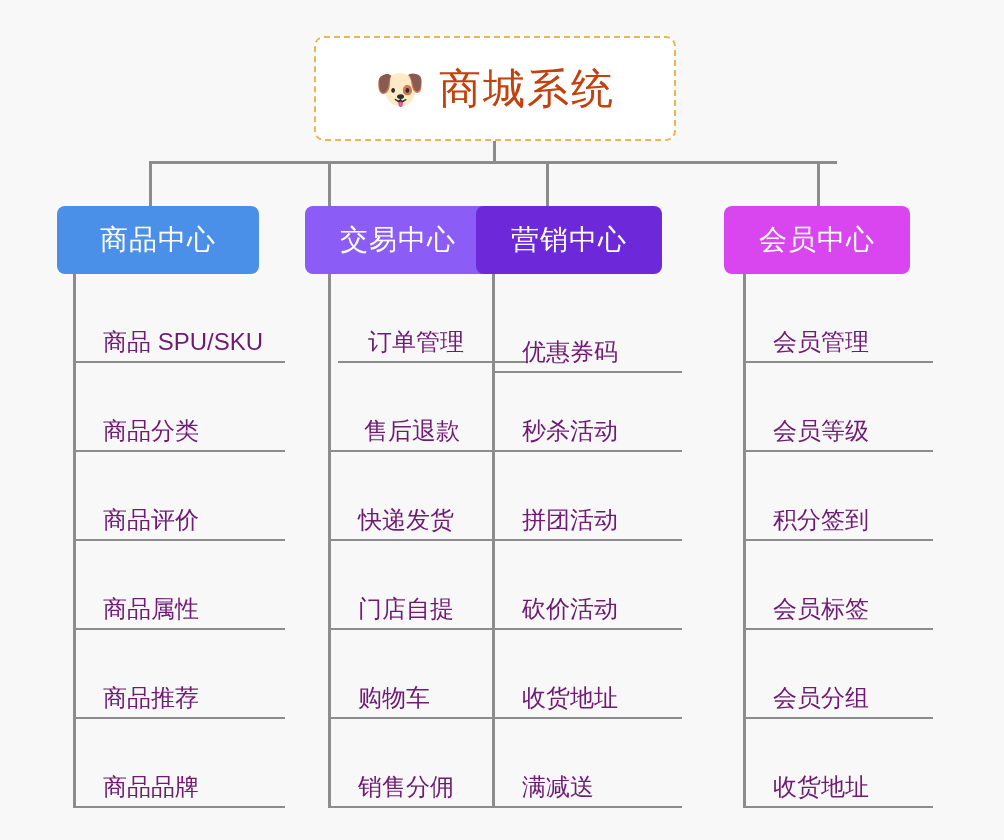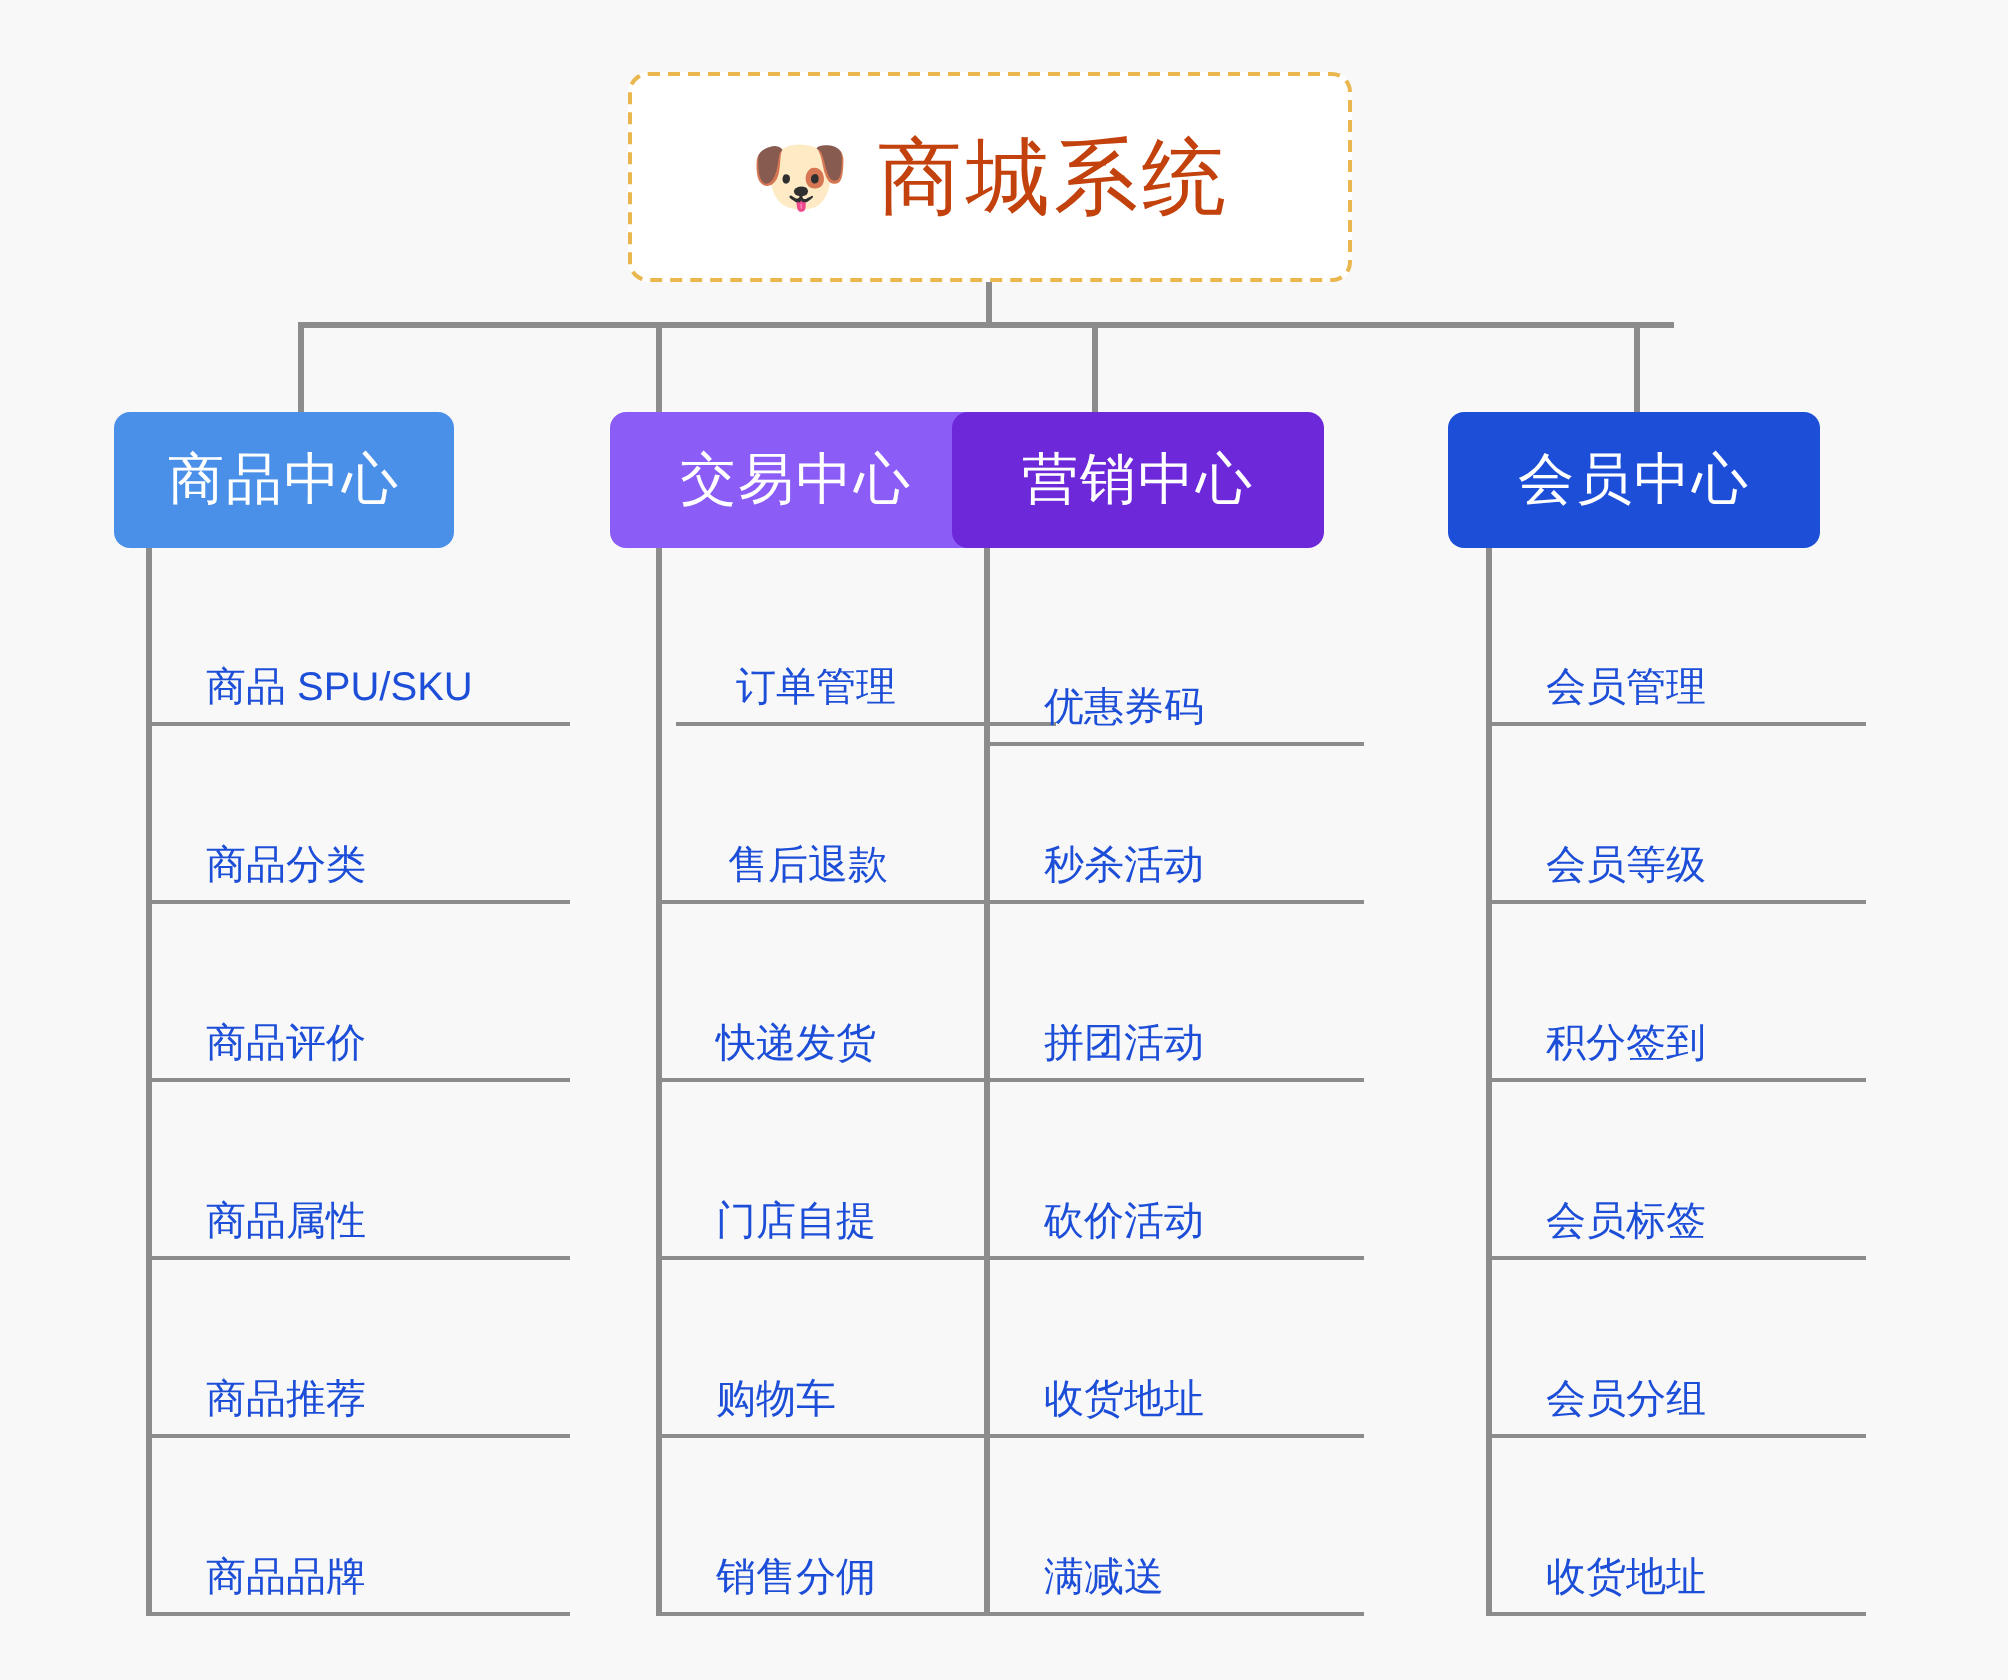--- a/index.html
+++ b/index.html
@@ -106,22 +106,22 @@
     height: 89px;
     box-sizing: border-box;
     border-bottom: 2px solid #8c8c8c;
     display: flex;
     align-items: flex-end;
     justify-content: flex-start;
     padding-left: 30px;
     padding-bottom: 6px;
   }
   .leaf-label {
-    font-size: 20px;
-    color: #1d4ed8;
+    font-size: 24px;
+    color: #701a75;
     white-space: nowrap;
     line-height: 1.1;
   }
 </style>
 </head>
 <body>
 
 <div id="mindmap">
 
   <div class="root-node">
@@ -129,21 +129,21 @@
     <span class="root-title">商城系统</span>
   </div>
 
   <div class="line line-v root-stem"></div>
 
   <div class="line line-h bus"></div>
 
   <div id="branches">
       <div class="branch" style="left: 149px;">
         <div class="branch-drop"></div>
-        <div class="branch-head" style="left: -92px; width: 170px; background: rgb(74, 144, 232);">
+        <div class="branch-head" style="left: -92px; width: 202px; background: rgb(74, 144, 232);">
           <span>商品中心</span>
         </div>
         <div class="branch-trunk" style="left: -76px; top: 113px; height: 534px;"></div>
         <div class="leaf" style="left: -76px; top: 113px; width: 212px;">
           <span class="leaf-label">商品 SPU/SKU</span>
         </div>
         <div class="leaf" style="left: -76px; top: 202px; width: 212px;">
           <span class="leaf-label">商品分类</span>
         </div>
         <div class="leaf" style="left: -76px; top: 291px; width: 212px;">
@@ -204,21 +204,21 @@
         </div>
         <div class="leaf" style="left: -54px; top: 469px; width: 190px;">
           <span class="leaf-label">收货地址</span>
         </div>
         <div class="leaf" style="left: -54px; top: 558px; width: 190px;">
           <span class="leaf-label">满减送</span>
         </div>
       </div>
       <div class="branch" style="left: 817px;">
         <div class="branch-drop"></div>
-        <div class="branch-head" style="left: -93px; width: 186px; background: #1d4ed8;">
+        <div class="branch-head" style="left: -93px; width: 186px; background: #d946ef;">
           <span>会员中心</span>
         </div>
         <div class="branch-trunk" style="left: -74px; top: 113px; height: 534px;"></div>
         <div class="leaf" style="left: -74px; top: 113px; width: 190px;">
           <span class="leaf-label">会员管理</span>
         </div>
         <div class="leaf" style="left: -74px; top: 202px; width: 190px;">
           <span class="leaf-label">会员等级</span>
         </div>
         <div class="leaf" style="left: -74px; top: 291px; width: 190px;">

